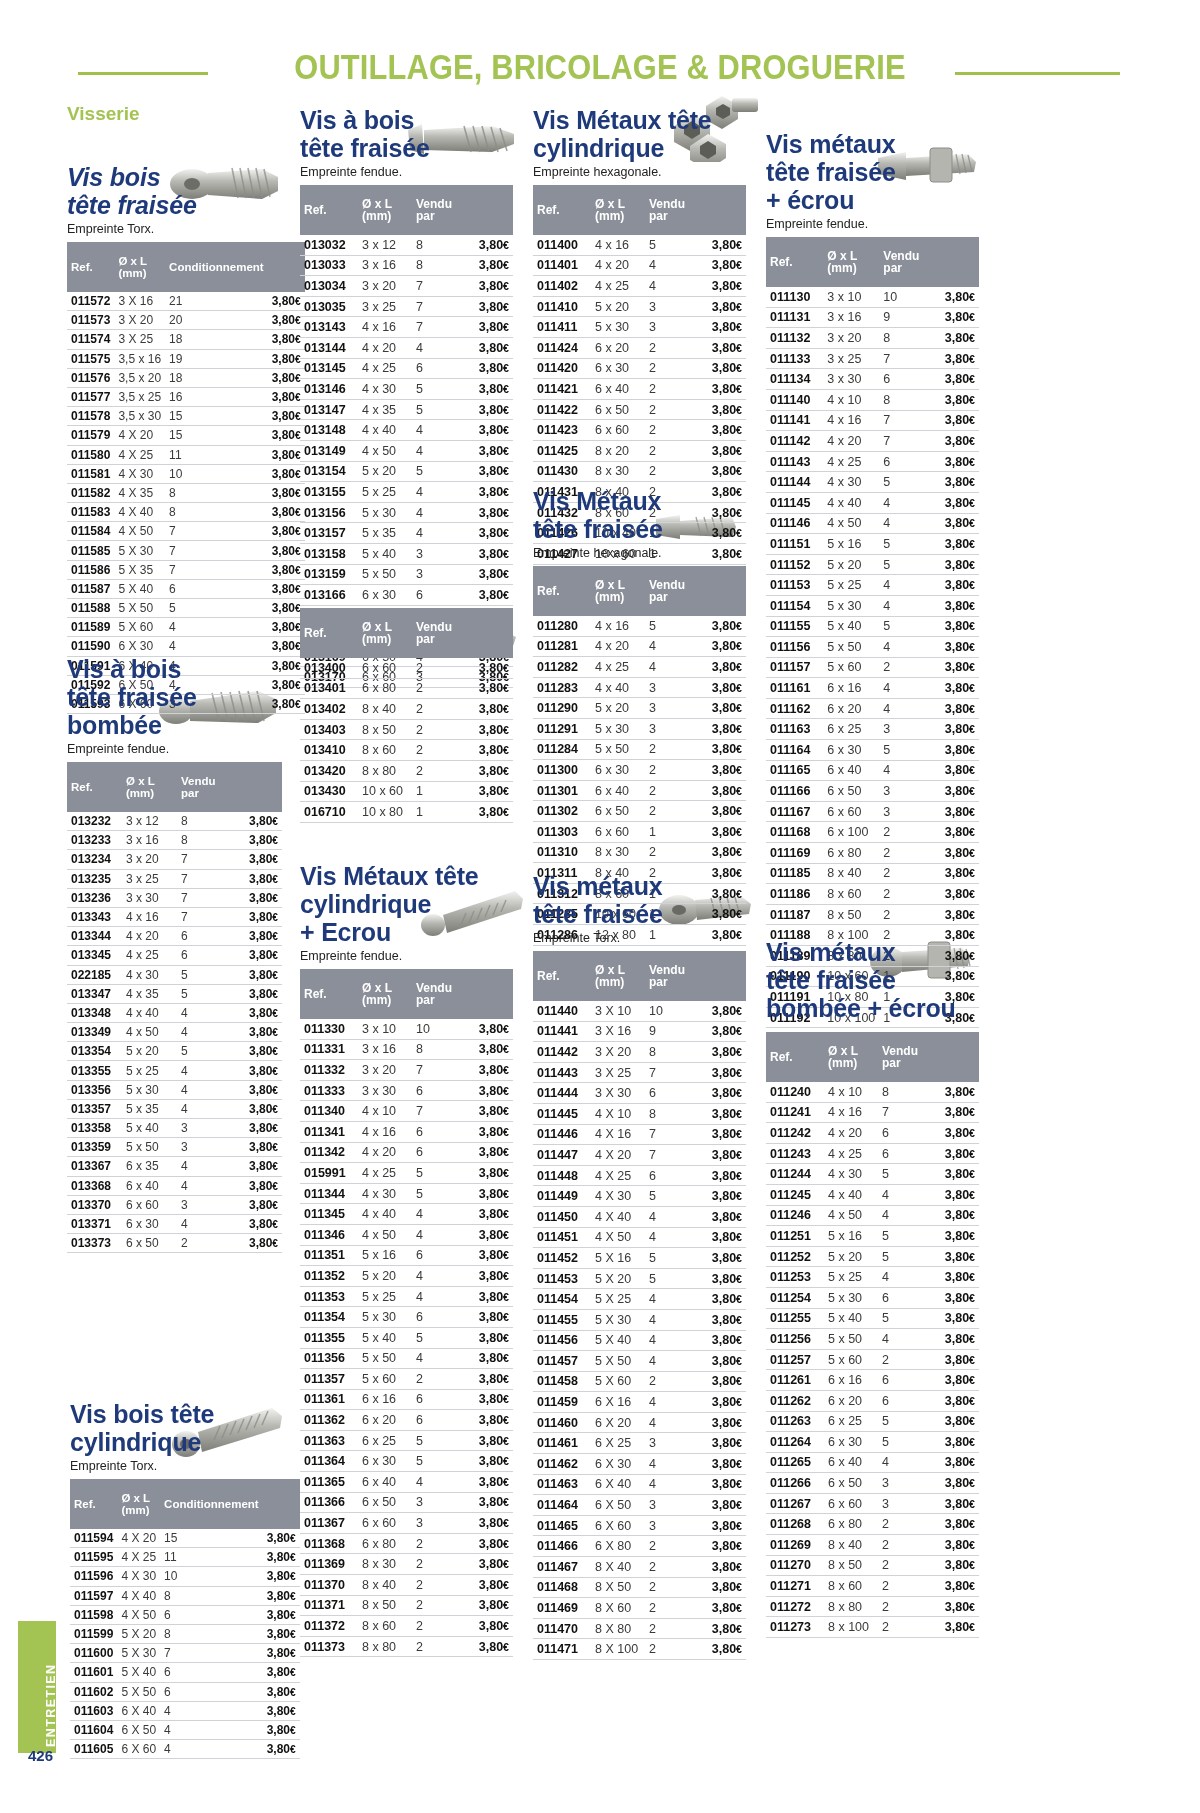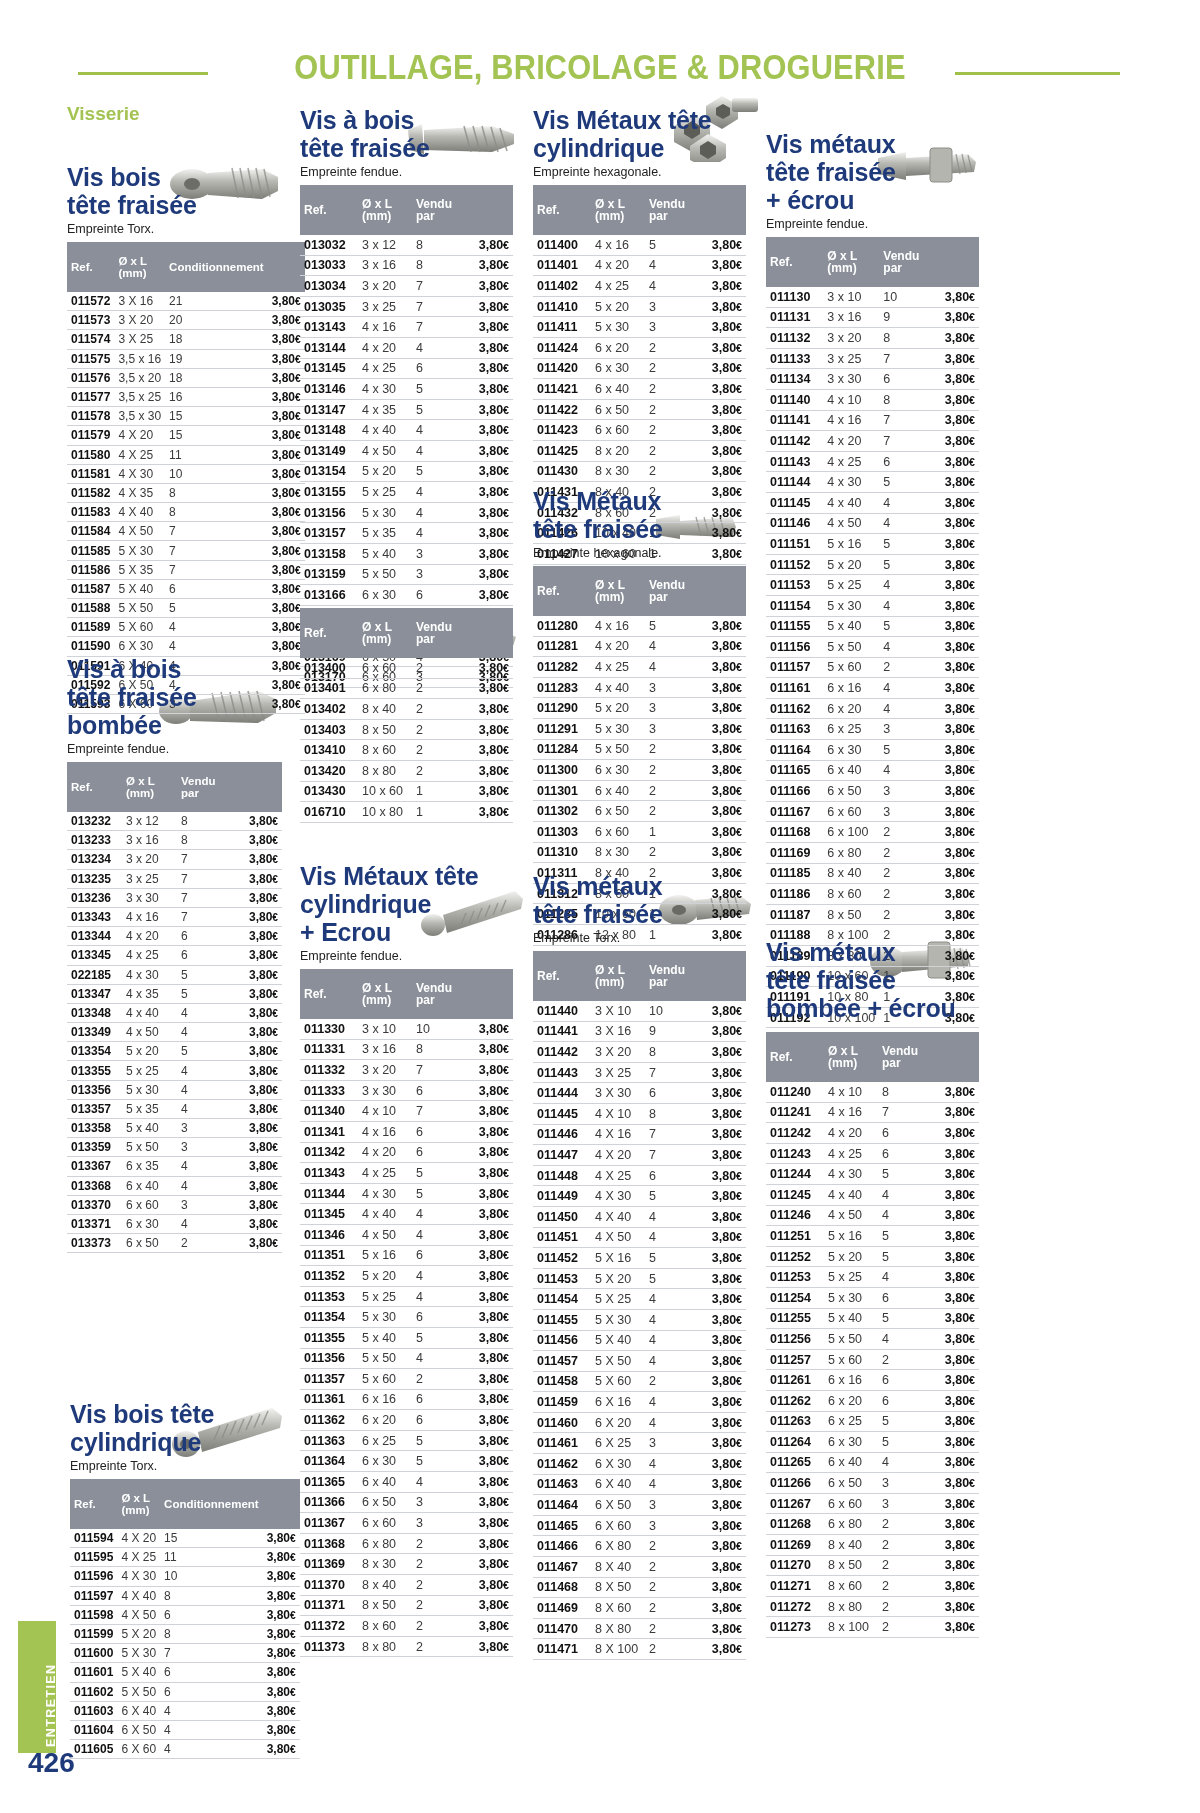--- a/index.html
+++ b/index.html
@@ -82,21 +82,21 @@
   }
   .sidetab span{
     display:block;color:#fff;font-weight:bold;font-size:12.5px;
     letter-spacing:1.4px;white-space:nowrap;
     transform:rotate(-90deg);transform-origin:left top;
     position:absolute;left:26px;top:126px;
     font-family:"Liberation Sans",sans-serif;
   }
   .pageno{
     position:absolute;left:28px;top:1747px;
-    color:#1f3a7a;font-weight:bold;font-size:28px;
+    color:#1f3a7a;font-weight:bold;font-size:15px;
     font-family:"Liberation Sans",sans-serif;
   }
 </style>
 </head>
 <body>
 
 <div class="page">
 
   <div class="header">
     <div class="rule left"></div>
@@ -245,21 +245,21 @@
     <path d="M36 22 L96 18 L104 26 L102 36 L36 42 Z" fill="url(#g1)"></path>
     <rect x="62" y="12" width="22" height="36" rx="3" fill="#b5b5b0" stroke="#8d8d88"></rect>
     <g stroke="#8d8d88" stroke-width="1.3" opacity=".8">
       <path d="M88 18 l4 21"></path>
         <path d="M94 18 l4 20"></path>
         <path d="M100 19 l4 17"></path>
       </g>
   </svg>
 
   <div class="block narrow" style="left:67px;top:163px;width:215px;">
-    <div class="blk-title" style="white-space:pre-line;">Vis bois
+    <div class="blk-title" style="white-space:pre-line;font-style:italic;">Vis bois
 tête fraisée</div>
     <div class="blk-sub">Empreinte Torx.</div>
     <table class="t" style="width:215px;">
       <colgroup>
           <col style="width:52px">
           <col style="width:58px">
           <col style="width:72px">
           <col style="width:33px">
         </colgroup>
     <thead>
@@ -948,21 +948,21 @@
             <td class="qty">6</td>
             <td class="price">3,80<span class="eur">€</span></td>
           </tr>
           <tr>
             <td class="ref">011342</td>
             <td class="dim">4 x 20</td>
             <td class="qty">6</td>
             <td class="price">3,80<span class="eur">€</span></td>
           </tr>
           <tr>
-            <td class="ref">011343</td>
+            <td class="ref">015991</td>
             <td class="dim">4 x 25</td>
             <td class="qty">5</td>
             <td class="price">3,80<span class="eur">€</span></td>
           </tr>
           <tr>
             <td class="ref">011344</td>
             <td class="dim">4 x 30</td>
             <td class="qty">5</td>
             <td class="price">3,80<span class="eur">€</span></td>
           </tr>

